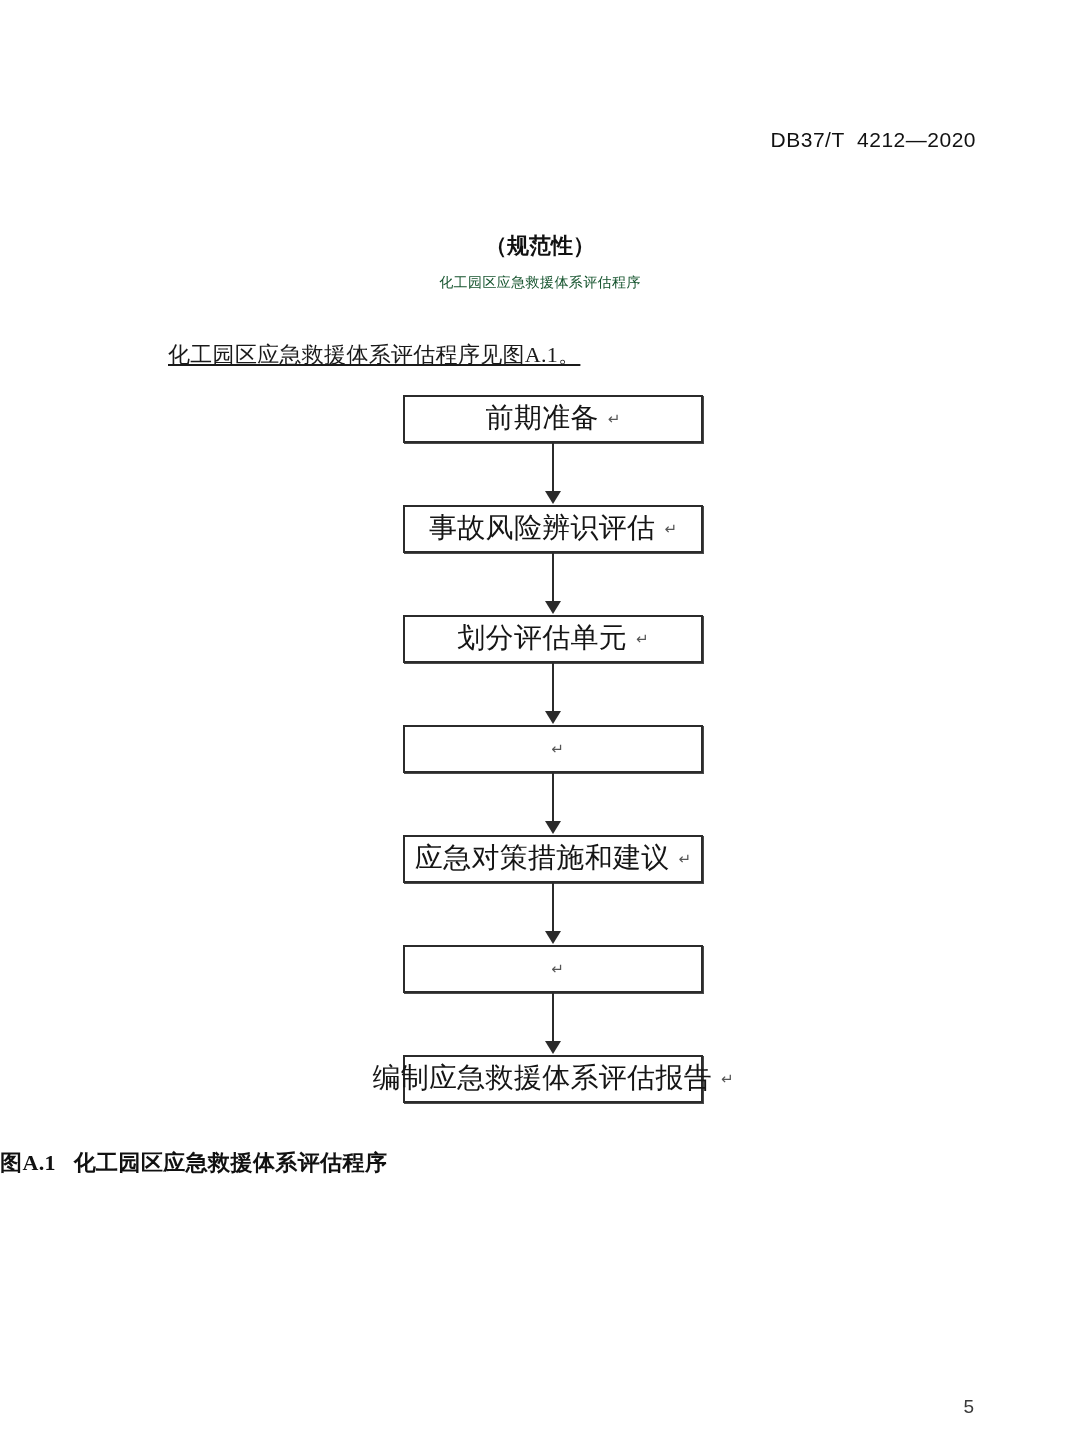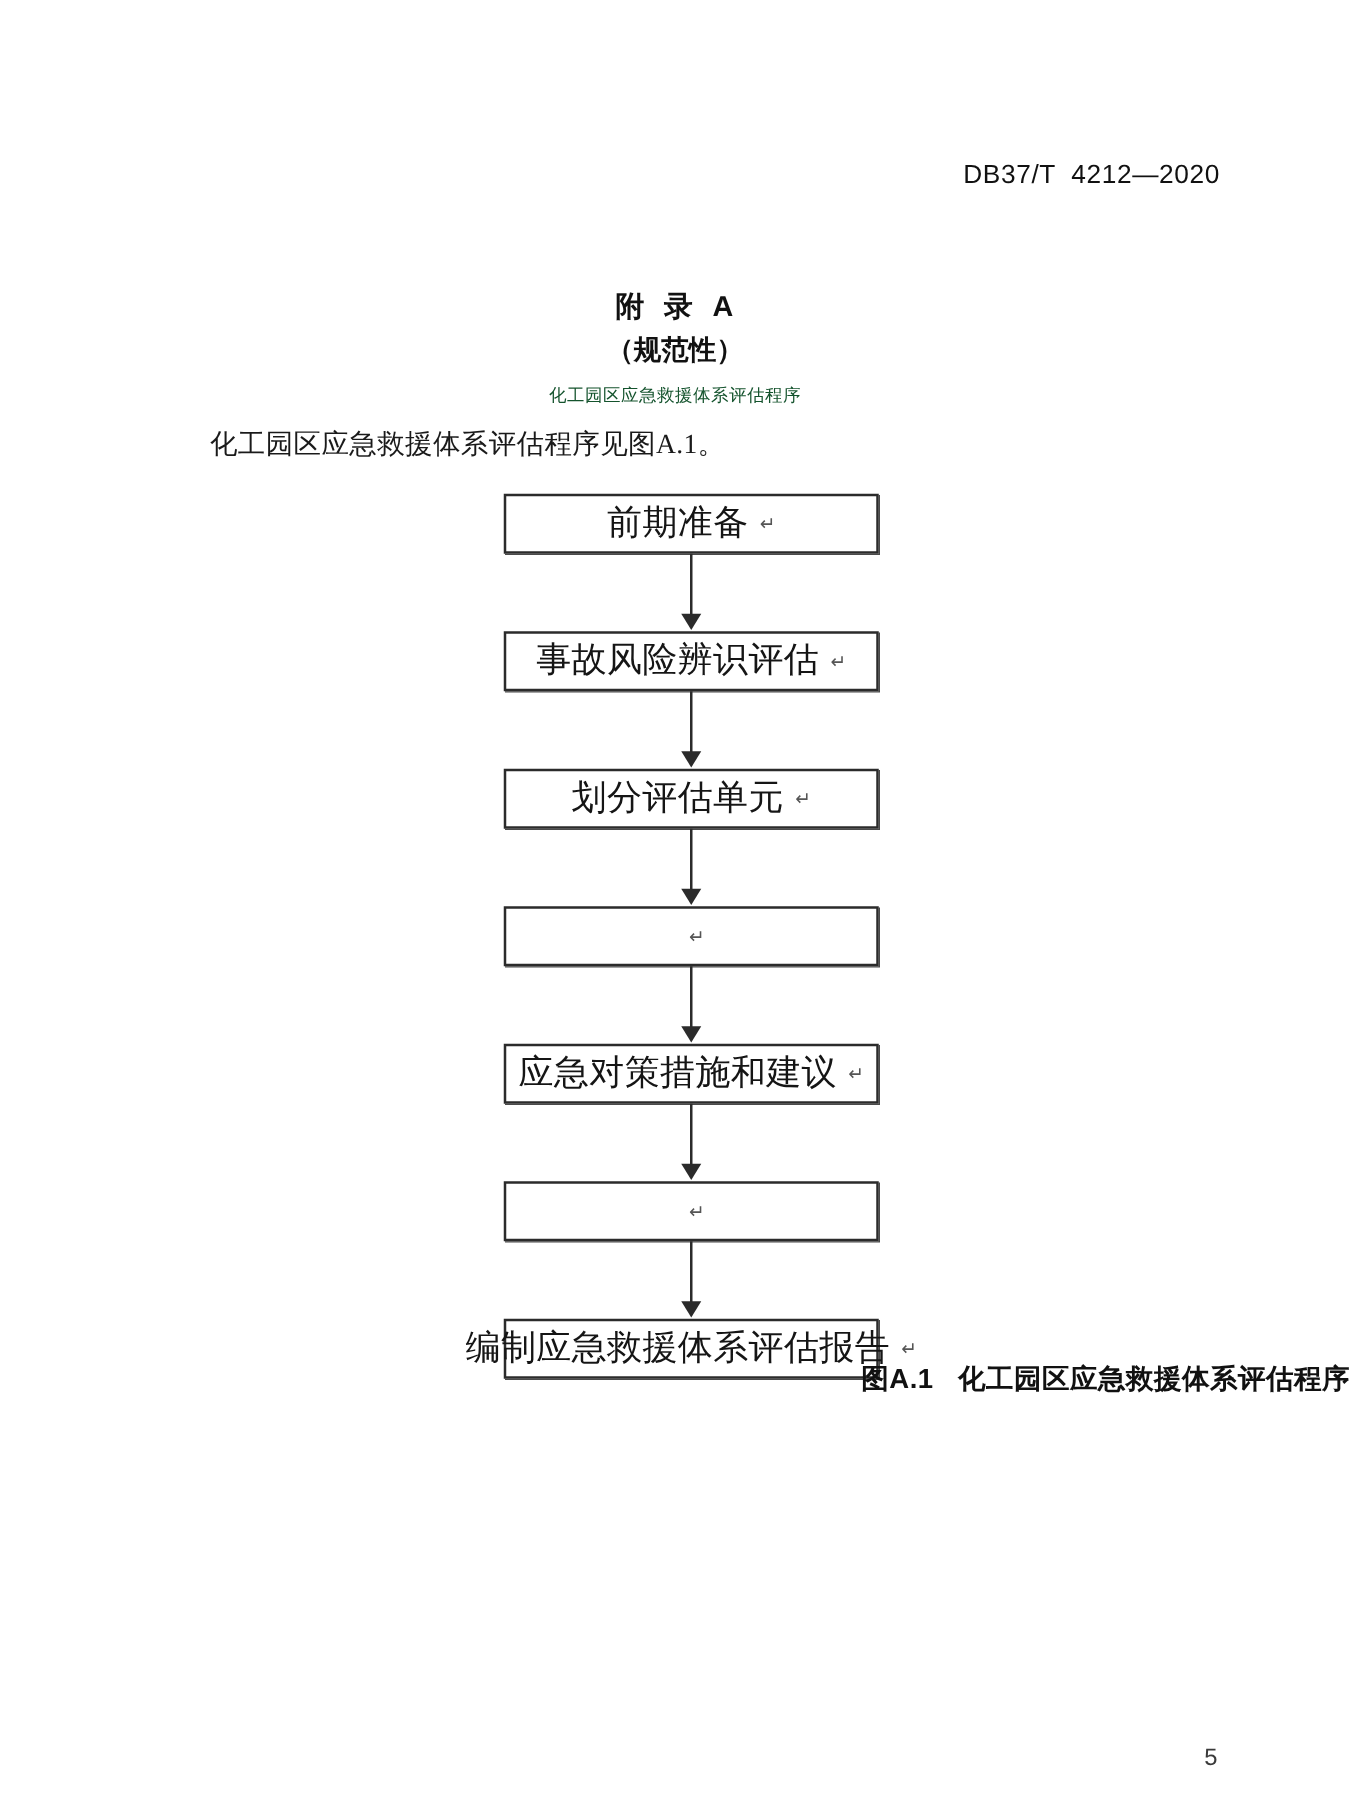--- a/index.html
+++ b/index.html
@@ -66,20 +66,21 @@
   
   .body-para {
     position: absolute;
     top: 340px;
     left: 168px;
     font-family: "Liberation Serif", "DejaVu Serif", serif;
     font-size: 22px;
     color: #1a1a1a;
     letter-spacing: 0.3px;
     white-space: pre;
+    text-decoration: underline;
   }
 
   
   .flowchart {
     position: absolute;
     left: 403px;
     top: 395px;
     width: 300px;
   }
   .flow-node {
@@ -130,25 +131,25 @@
     width: 0;
     height: 0;
     border-left: 8px solid transparent;
     border-right: 8px solid transparent;
     border-top: 13px solid #2b2b2b;
   }
 
   
   .figure-caption {
     position: absolute;
-    top: 1088px;
+    top: 1148px;
     left: 0;
     width: 1080px;
-    text-align: right;
-    font-family: Liberation Sans, sans-serif;
+    text-align: left;
+    font-family: Liberation Serif, serif;
     font-size: 22px;
     font-weight: bold;
     color: #111111;
     letter-spacing: 0.4px;
     white-space: pre;
   }
 
   
   .page-number {
     position: absolute;
@@ -158,21 +159,20 @@
     font-size: 19px;
     color: #3a3a3a;
   }
 </style>
 </head>
 <body>
 
 <div class="page-header">DB37/T  4212—2020</div>
 
 <div class="annex-title-block">
-  <div class="annex-label">附  录  A</div>
   <div class="annex-kind">（规范性）</div>
   <div class="annex-name">化工园区应急救援体系评估程序</div>
 </div>
 
 <div class="body-para">化工园区应急救援体系评估程序见图A.1。</div>
 
 <div class="flowchart">
 
   <div class="flow-node">
     <span class="flow-node-label">前期准备</span>

